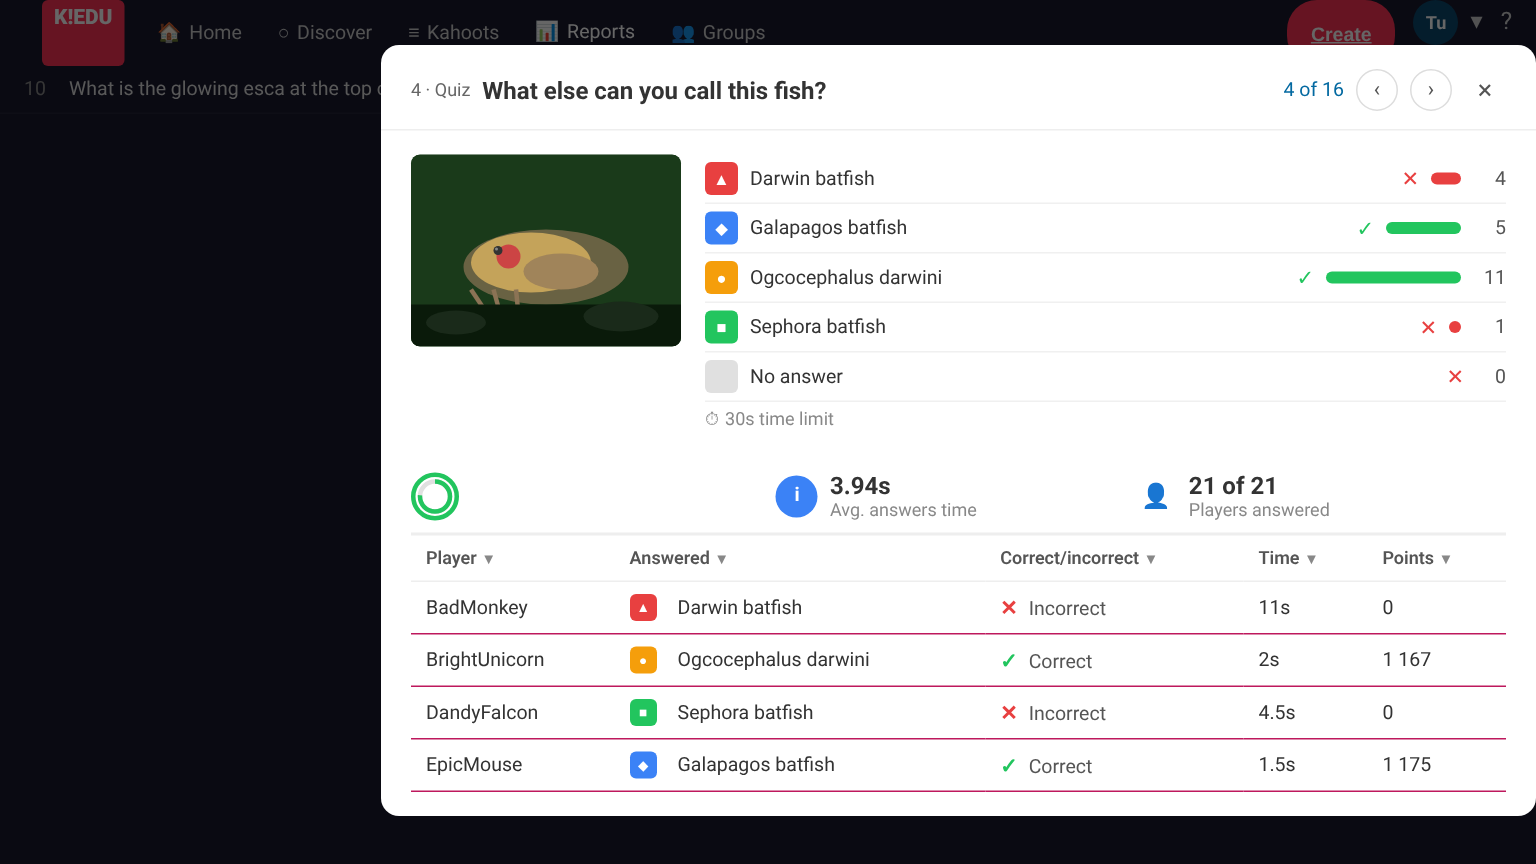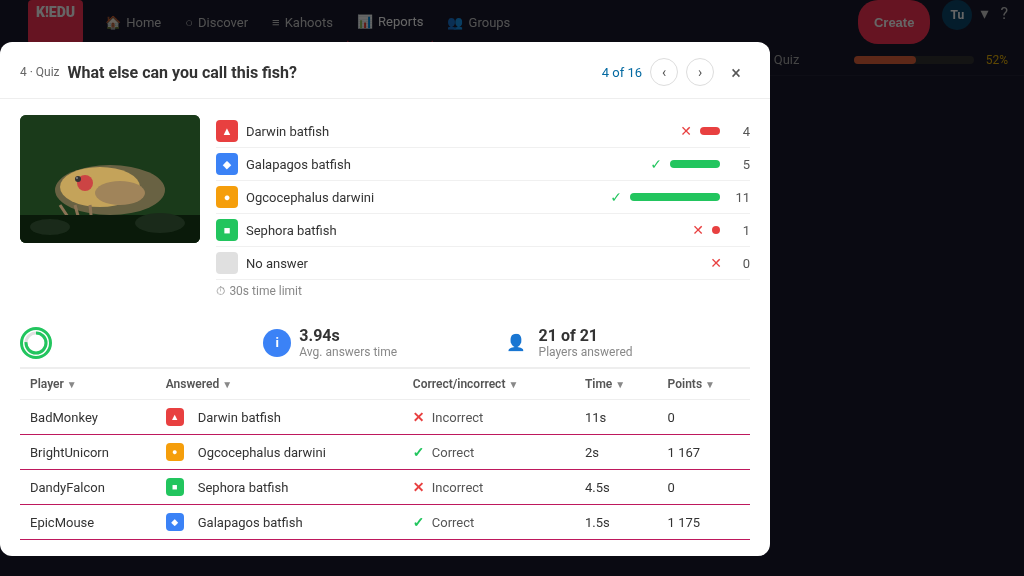--- a/index.html
+++ b/index.html
@@ -44,20 +44,21 @@
     .nav-spacer { flex: 1; }
     .create-btn {
       background: #ff3355;
       color: white;
       border: none;
       border-radius: 20px;
       padding: 6px 16px;
       font-size: 13px;
       font-weight: 600;
       cursor: pointer;
+      text-decoration: underline;
     }
     .avatar-btn {
       background: #0c4a6e;
       color: white;
       border-radius: 50%;
       width: 30px;
       height: 30px;
       display: flex;
       align-items: center;
       justify-content: center;
@@ -104,22 +105,22 @@
     .bg-table-row .pct { color: #eab308; font-size: 12px; }
     .progress-fill-orange { background: #e8643e; height: 8px; border-radius: 4px; }
 
     
     .modal-overlay {
       position: absolute;
       top: 0; left: 0; right: 0; bottom: 0;
       background: rgba(0,0,0,0.6);
       display: flex;
       align-items: flex-start;
-      justify-content: flex-start;
-      padding-top: 42px;
+      justify-content: flex-end;
+      padding-top: 30px;
     }
     .modal {
       background: white;
       border-radius: 12px;
       width: 770px;
       max-height: 520px;
       overflow: hidden;
       position: relative;
     }
     .modal-header {

